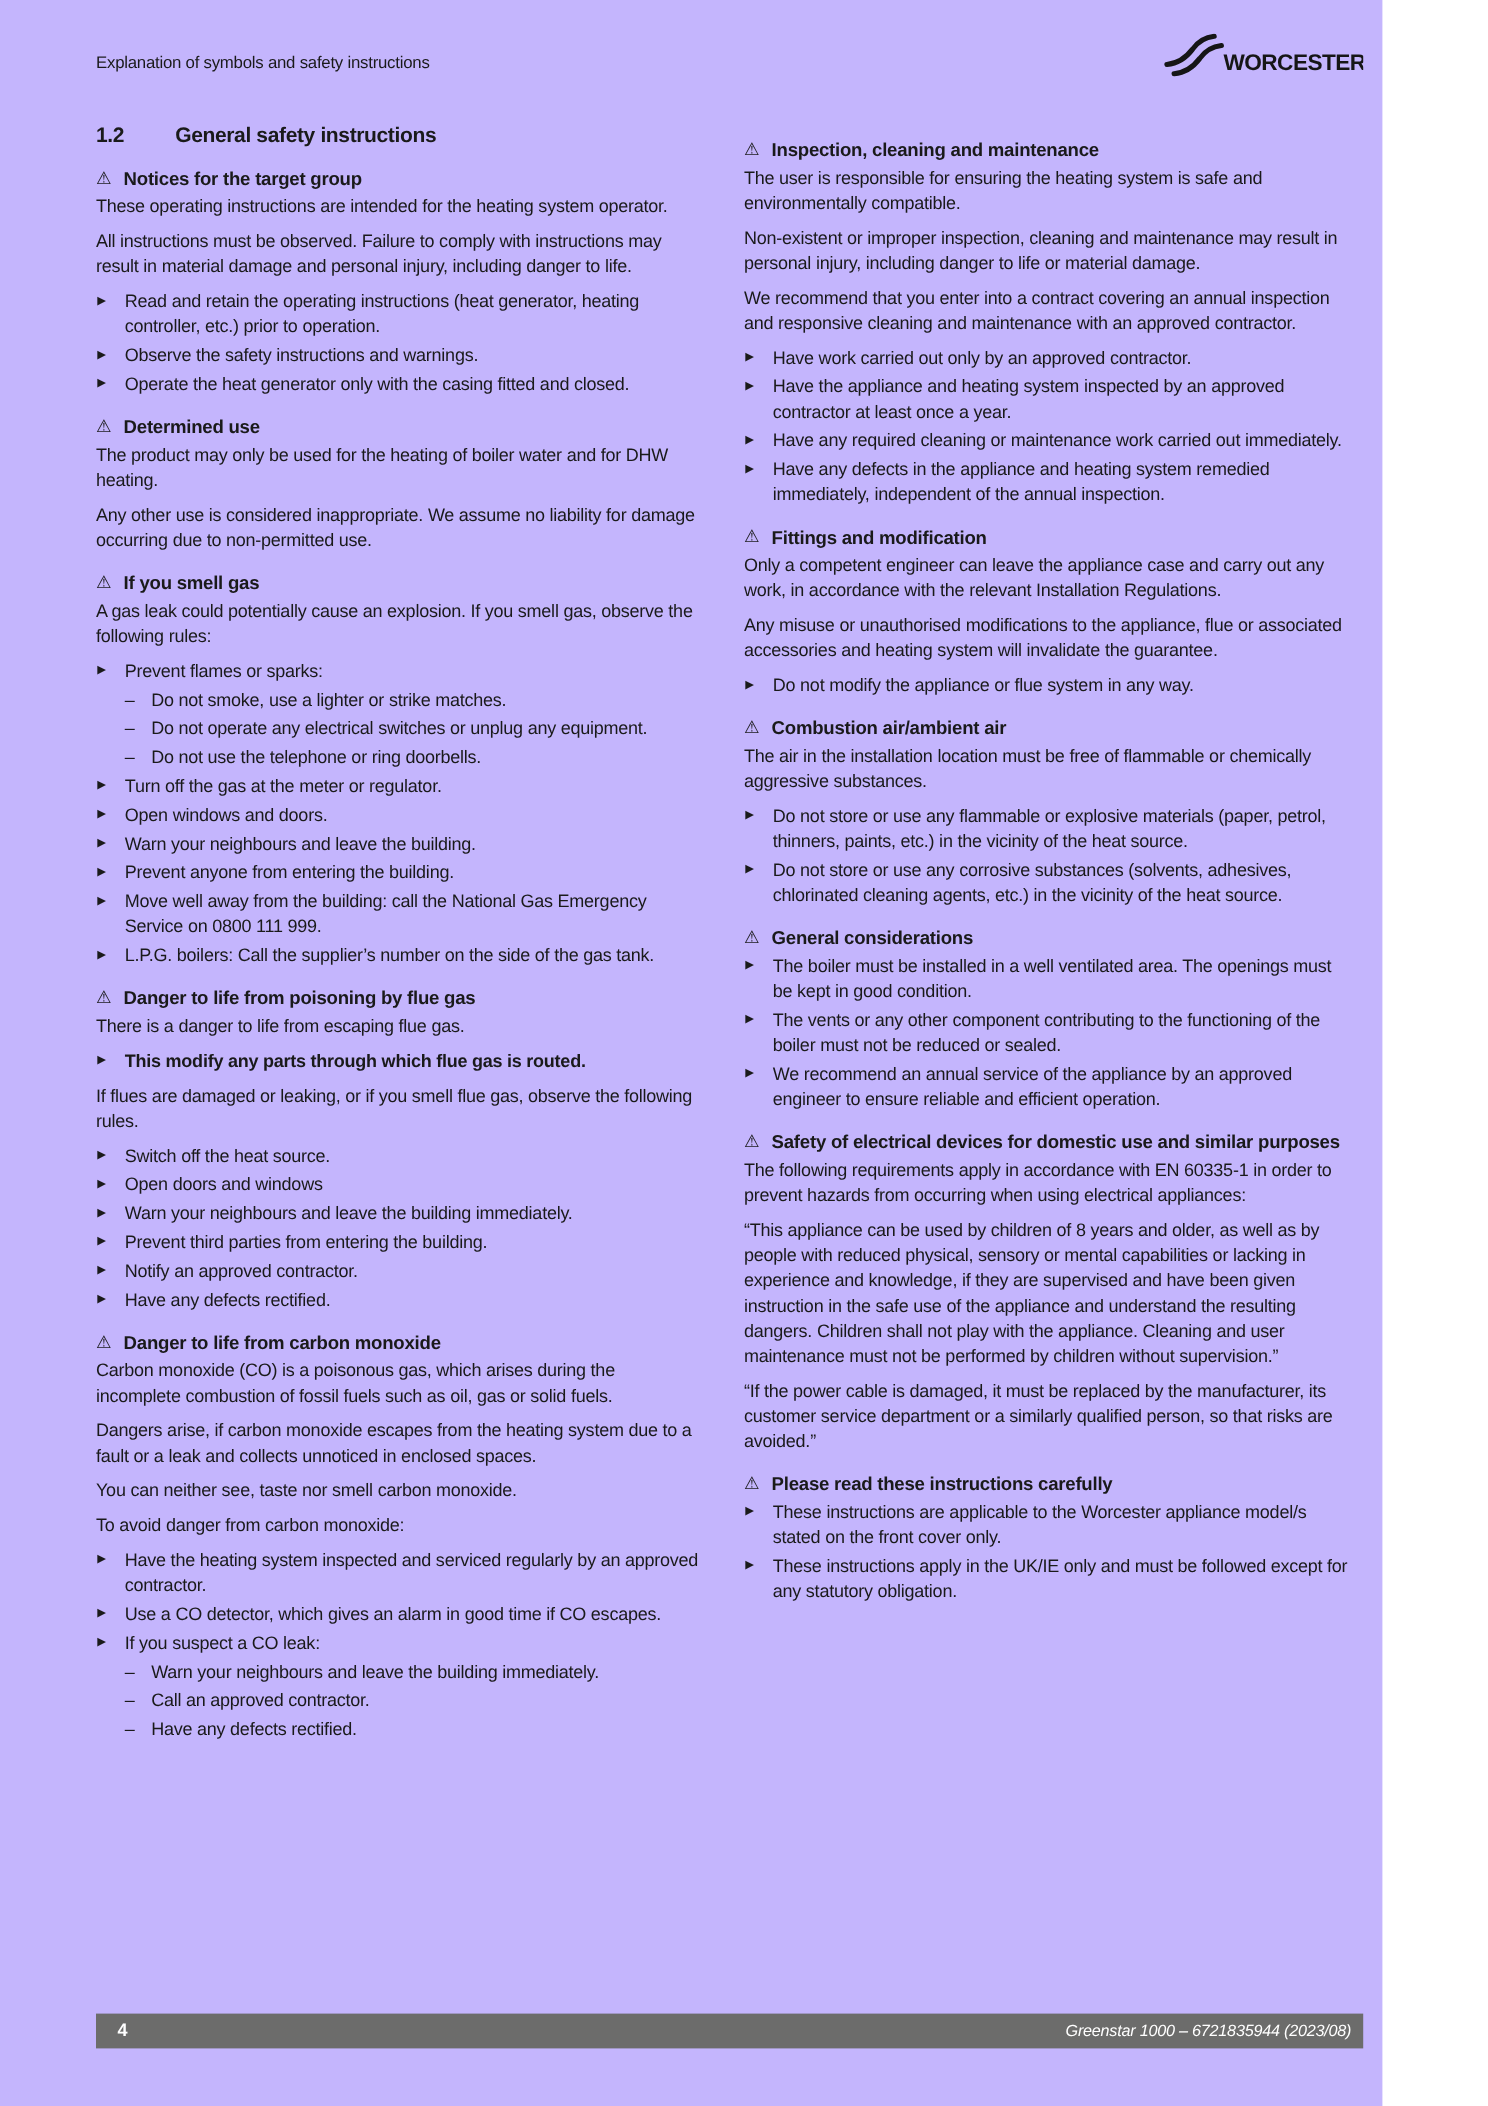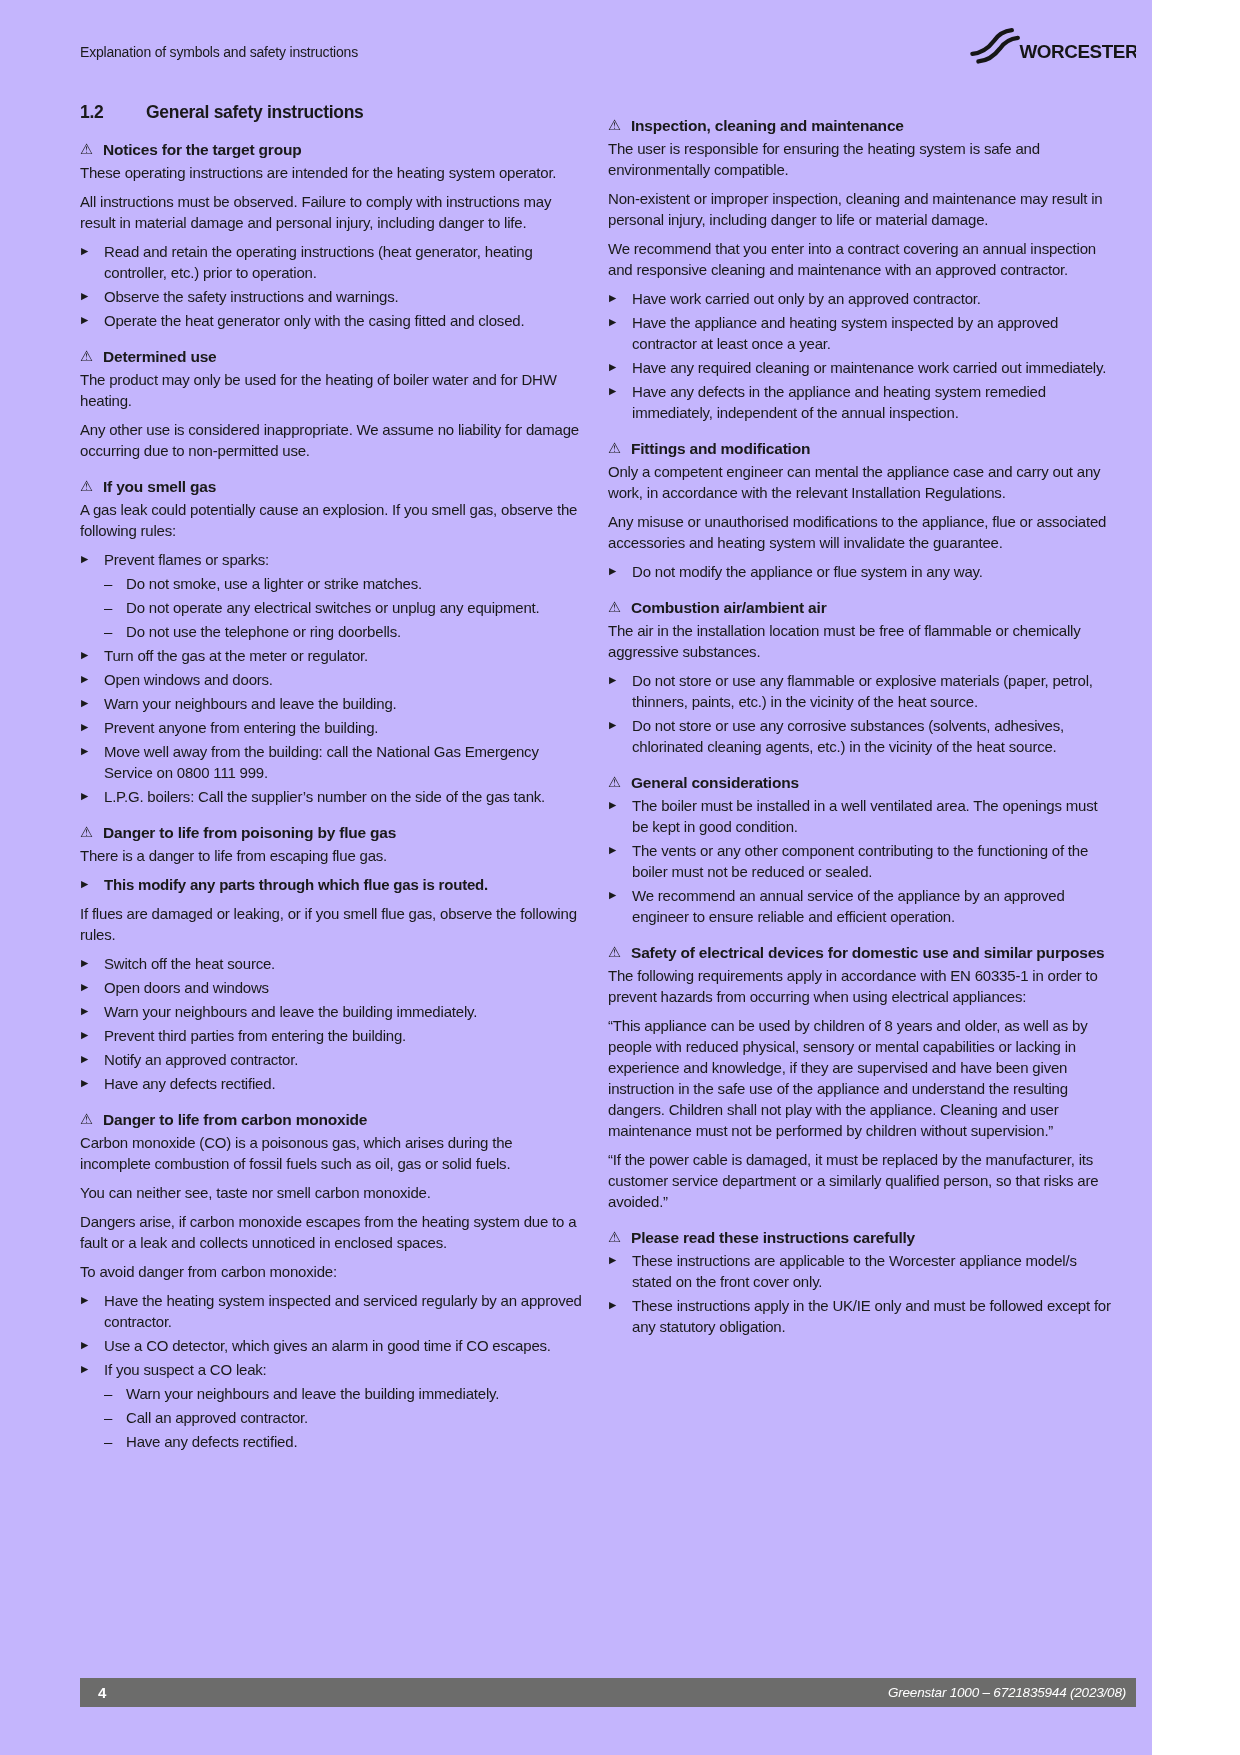--- a/index.html
+++ b/index.html
@@ -4,21 +4,21 @@
 <style>
   html,body{margin:0;padding:0;background:#ffffff;}
   .page{position:relative;width:1152px;height:1755px;background:#c4b5fd;overflow:hidden;
         font-family:"Liberation Sans",sans-serif;color:#1a1a1a;}
   
   .header{position:absolute;top:28px;left:80px;width:1056px;display:flex;
           justify-content:space-between;align-items:flex-start;}
   .running-title{font-size:14px;margin-top:16px;letter-spacing:-0.2px;}
   .logo{display:flex;align-items:center;justify-content:flex-end;}
   
-  .content{position:absolute;top:100px;left:80px;width:1056px;display:flex;gap:24px;}
+  .content{position:absolute;top:100px;left:80px;width:1056px;display:flex;gap:36px;}
   .col{width:504px;font-size:15px;line-height:21px;letter-spacing:-0.2px;}
   .section-heading{font-size:17.5px;font-weight:bold;line-height:24px;margin:0 0 14px 0;letter-spacing:-0.3px;}
   .sec-num{display:inline-block;width:66px;}
   .warn-heading{display:flex;margin:15px 0 2px 0;font-weight:bold;font-size:15.5px;}
   .warn-icon{flex:0 0 17px;margin-right:6px;font-weight:normal;font-size:14.5px;line-height:21px;}
   .warn-text{flex:1;}
   .body-p{margin:0 0 8px 0;}
   .blist{margin:2px 0 8px 0;}
   .bitem-row{display:flex;margin:0 0 3px 0;}
   .bmark{flex:0 0 23px;font-size:9.5px;line-height:20px;padding-left:1px;}
@@ -196,22 +196,22 @@
               <span class="bmark">▶</span>
               <span class="btext">Have any defects rectified.</span>
             </div>
           </div>
         </div>
         <div class="warn-heading">
           <span class="warn-icon">⚠</span>
           <span class="warn-text">Danger to life from carbon monoxide</span>
         </div>
         <p class="body-p">Carbon monoxide (CO) is a poisonous gas, which arises during the incomplete combustion of fossil fuels such as oil, gas or solid fuels.</p>
+        <p class="body-p">Dangers arise, if carbon monoxide escapes from the heating system due to a fault or a leak and collects unnoticed in enclosed spaces.</p>
         <p class="body-p">You can neither see, taste nor smell carbon monoxide.</p>
-        <p class="body-p">Dangers arise, if carbon monoxide escapes from the heating system due to a fault or a leak and collects unnoticed in enclosed spaces.</p>
         <p class="body-p">To avoid danger from carbon monoxide:</p>
         <div class="blist">
           <div class="bitem">
             <div class="bitem-row">
               <span class="bmark">▶</span>
               <span class="btext">Have the heating system inspected and serviced regularly by an approved contractor.</span>
             </div>
           </div>
           <div class="bitem">
             <div class="bitem-row">
@@ -270,21 +270,21 @@
             <div class="bitem-row">
               <span class="bmark">▶</span>
               <span class="btext">Have any defects in the appliance and heating system remedied immediately, independent of the annual inspection.</span>
             </div>
           </div>
         </div>
         <div class="warn-heading">
           <span class="warn-icon">⚠</span>
           <span class="warn-text">Fittings and modification</span>
         </div>
-        <p class="body-p">Only a competent engineer can mental the appliance case and carry out any work, in accordance with the relevant Installation Regulations.</p>
+        <p class="body-p">Only a competent engineer can leave the appliance case and carry out any work, in accordance with the relevant Installation Regulations.</p>
         <p class="body-p">Any misuse or unauthorised modifications to the appliance, flue or associated accessories and heating system will invalidate the guarantee.</p>
         <div class="blist">
           <div class="bitem">
             <div class="bitem-row">
               <span class="bmark">▶</span>
               <span class="btext">Do not modify the appliance or flue system in any way.</span>
             </div>
           </div>
         </div>
         <div class="warn-heading">

